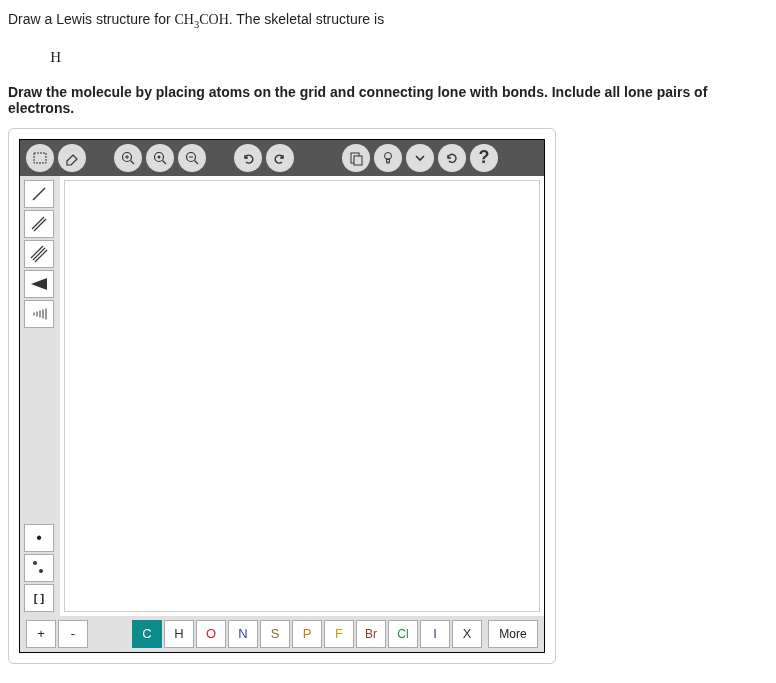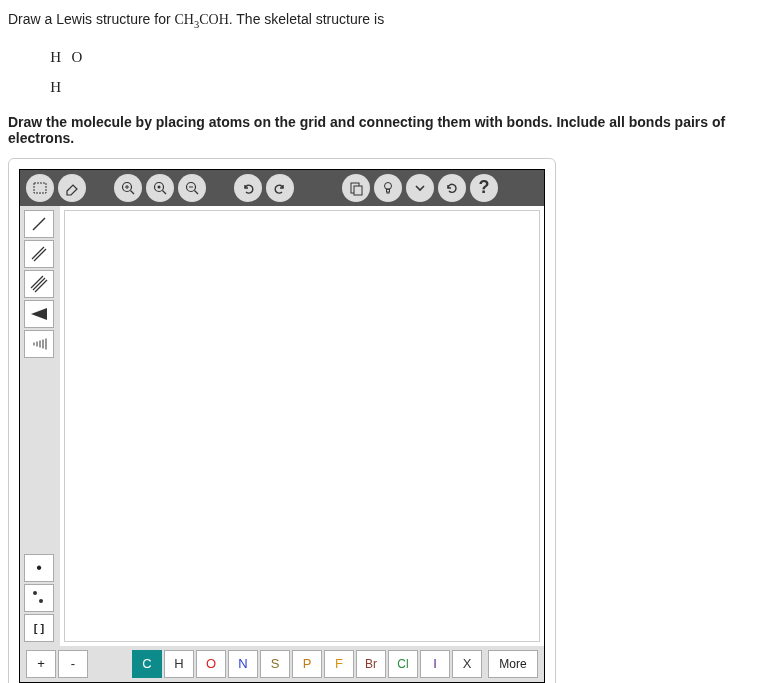--- a/index.html
+++ b/index.html
@@ -46,25 +46,24 @@
 </head>
 <body>
 
 <div class="question">
   <span>Draw a Lewis structure for </span>
   <span class="formula">
     <span>CH</span><span class="sub">3</span><span>COH</span></span><span>. The skeletal structure is</span>
 </div>
 
 <div class="skeletal">
-  <div class="skeletal-row">   H  O</div>
   <div class="skeletal-row">   H</div>
 </div>
 
-<div class="instruction">Draw the molecule by placing atoms on the grid and connecting them with bonds. Include all bonds pairs of electrons.</div>
+<div class="instruction">Draw the molecule by placing atoms on the grid and connecting lone with bonds. Include all lone pairs of electrons.</div>
 
 <div class="editor-frame">
   <div class="editor">
 
     <div class="toolbar-top">
       <div class="tb-group">
         <div class="tb-btn">
           <svg viewBox="0 0 16 16">
               <rect x="2" y="3" width="12" height="10" fill="none" stroke="#333" stroke-width="1" stroke-dasharray="2 1"></rect>
             </svg>

